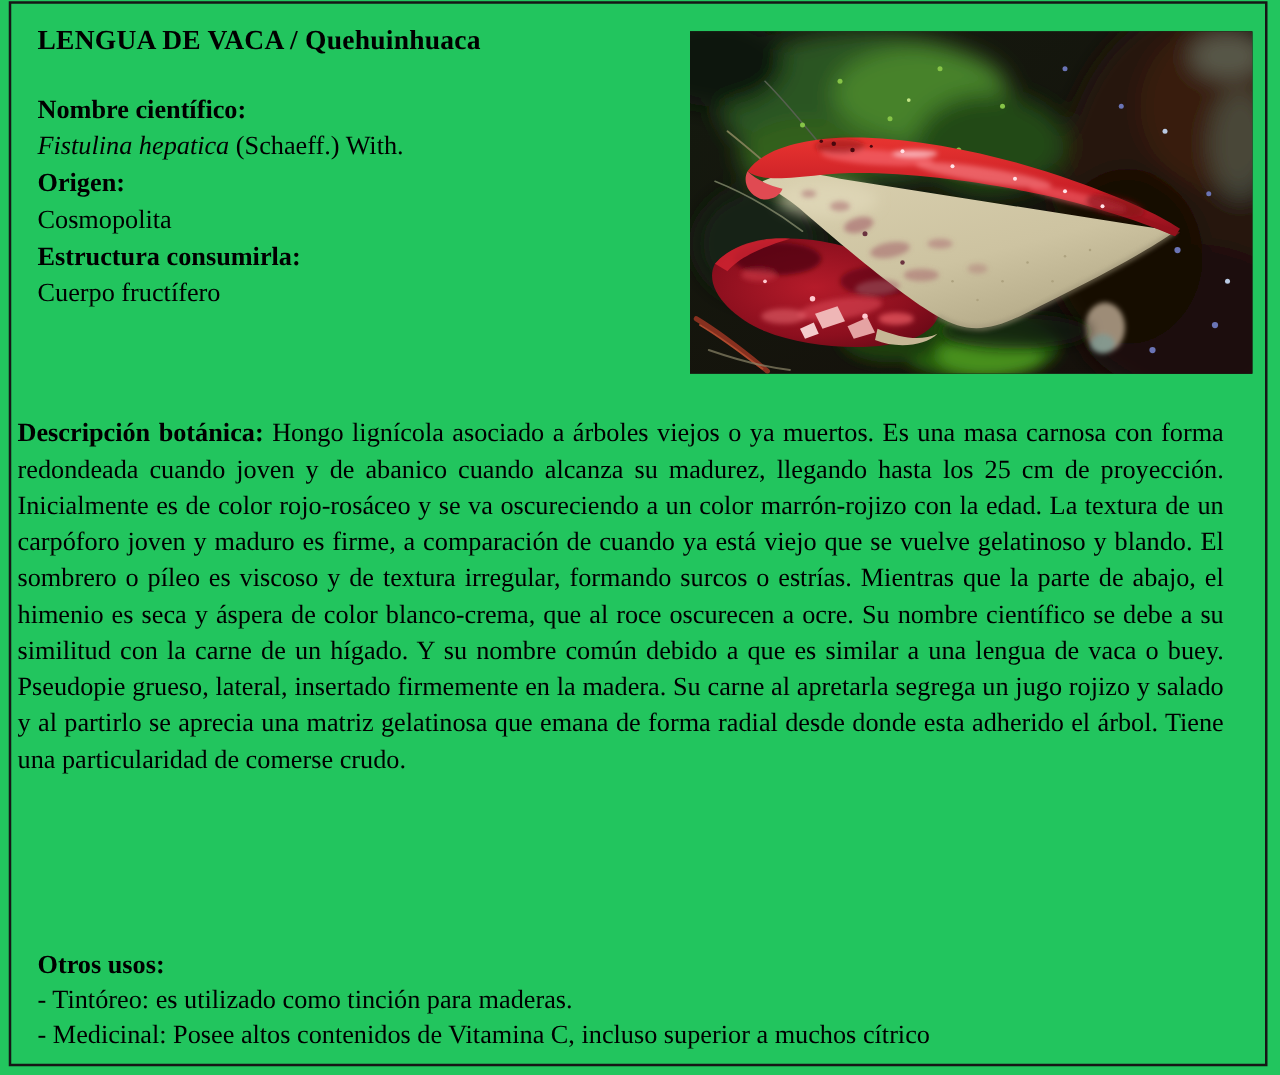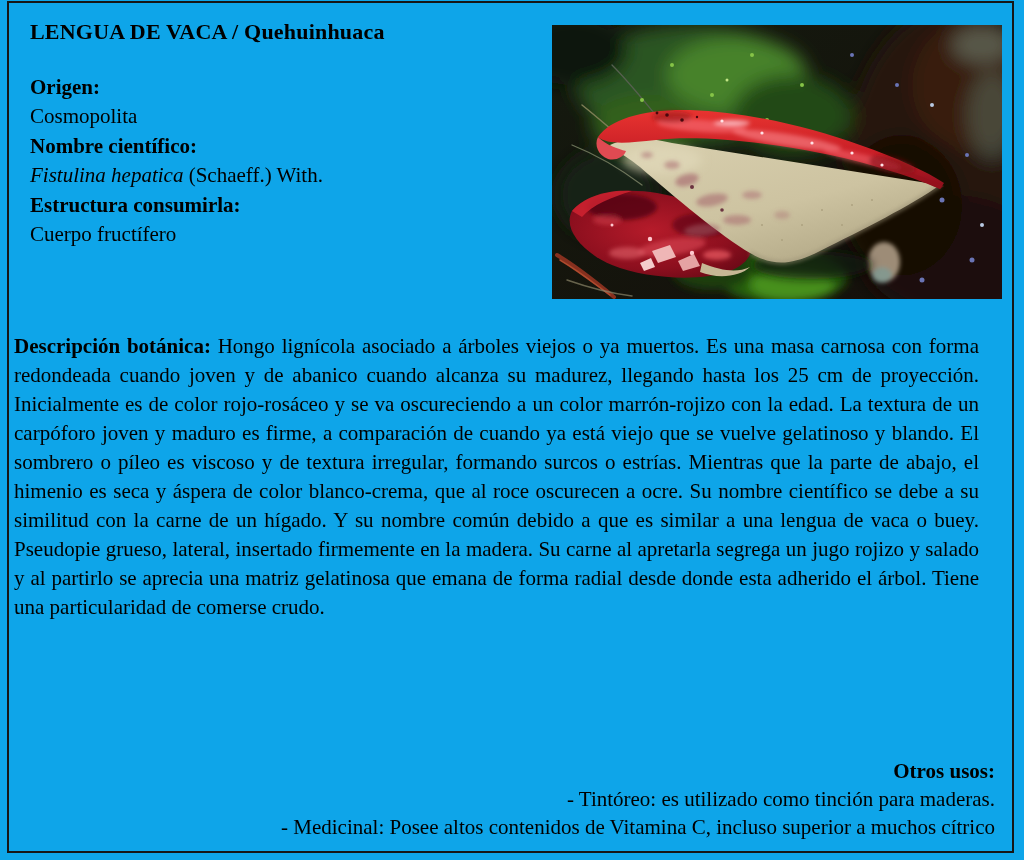--- a/index.html
+++ b/index.html
@@ -1,18 +1,18 @@
 <!DOCTYPE html>
 <html lang="es"><head>
 <meta charset="utf-8">
 <title>LENGUA DE VACA / Quehuinhuaca</title>
 <style>
   html,body{margin:0;padding:0;background:#ffffff;}
   .page{
-    position:relative;width:1024px;height:860px;background:#0ea5e9;
+    position:relative;width:1024px;height:860px;background:#22c55e;
     font-family:"Liberation Serif", serif;color:#000;overflow:hidden;
   }
   .frame{
     position:absolute;left:7px;top:1px;width:1007px;height:852px;
     border:2px solid #161616;box-sizing:border-box;pointer-events:none;
   }
   .title{
     position:absolute;left:30px;top:19px;margin:0;
     font-size:22px;font-weight:bold;letter-spacing:.2px;white-space:nowrap;
   }
@@ -29,40 +29,40 @@
   .photo svg{display:block;width:450px;height:274px;}
   .para{
     position:absolute;left:14px;width:965px;margin:0;
     font-size:21px;line-height:29px;text-align:justify;
   }
   .para b{font-weight:bold;}
   .desc{top:332px;}
   .recol{top:670px;}
   .otros{
     position:absolute;left:30px;top:757px;width:965px;
-    font-size:21px;line-height:28.2px;text-align:right;
+    font-size:21px;line-height:28.2px;
   }
   .otros-heading{font-weight:bold;}
 </style>
 </head>
 <body>
 
 <div class="page">
   <div class="frame"></div>
 
   <h1 class="title">LENGUA DE VACA / Quehuinhuaca</h1>
 
   <section class="facts">
     <div>
+      <div class="fact-label">Nombre científico:</div>
+      <div class="fact-value"><i>Fistulina hepatica</i><span> (Schaeff.) With.</span></div>
+    </div>
+    <div>
       <div class="fact-label">Origen:</div>
       <div class="fact-value"><i></i><span>Cosmopolita</span></div>
-    </div>
-    <div>
-      <div class="fact-label">Nombre científico:</div>
-      <div class="fact-value"><i>Fistulina hepatica</i><span> (Schaeff.) With.</span></div>
     </div>
     <div>
       <div class="fact-label">Estructura consumirla:</div>
       <div class="fact-value"><i></i><span>Cuerpo fructífero</span></div>
     </div>
   </section>
 
   <figure class="photo">
     <svg viewBox="0 0 450 274" xmlns="http://www.w3.org/2000/svg">
       <defs>

